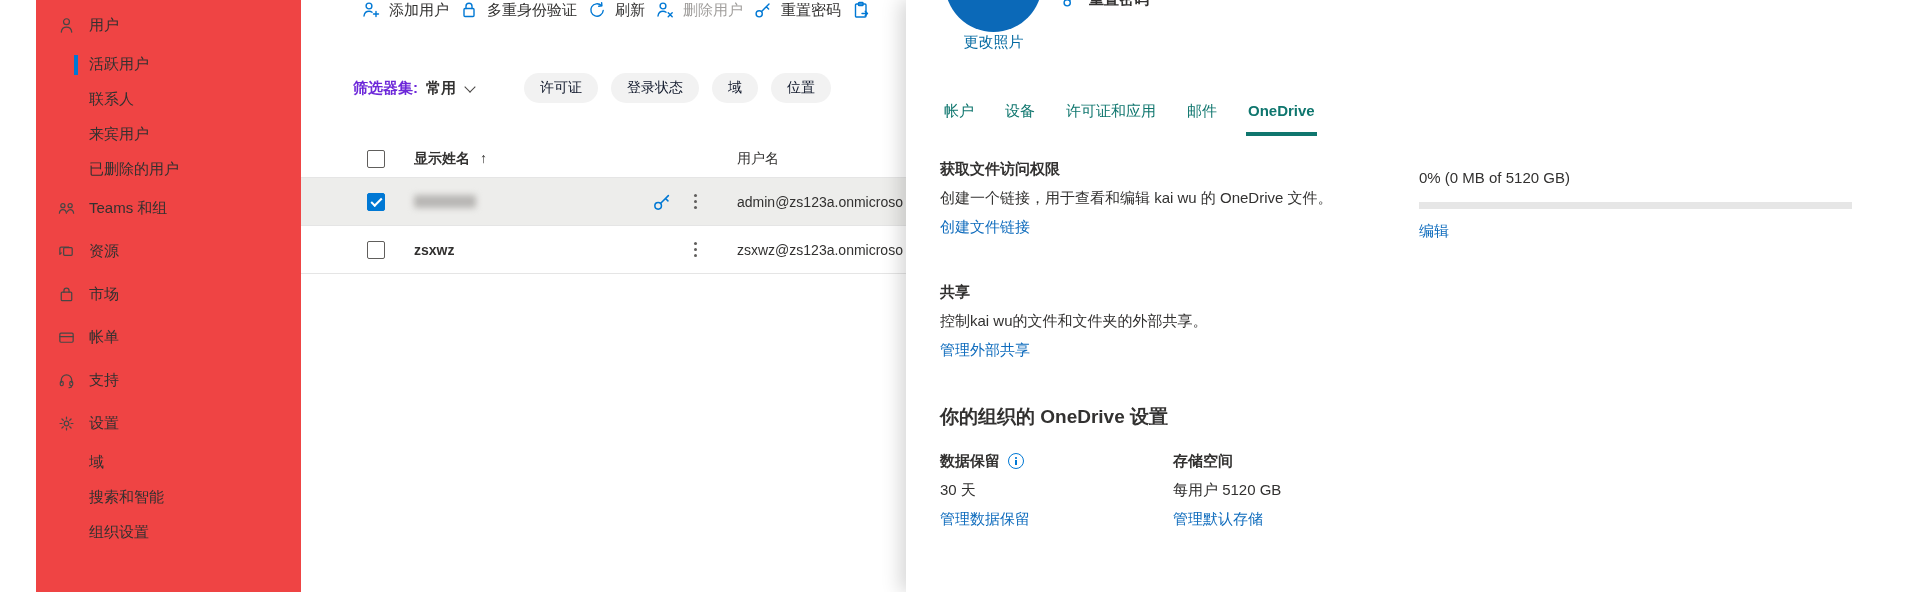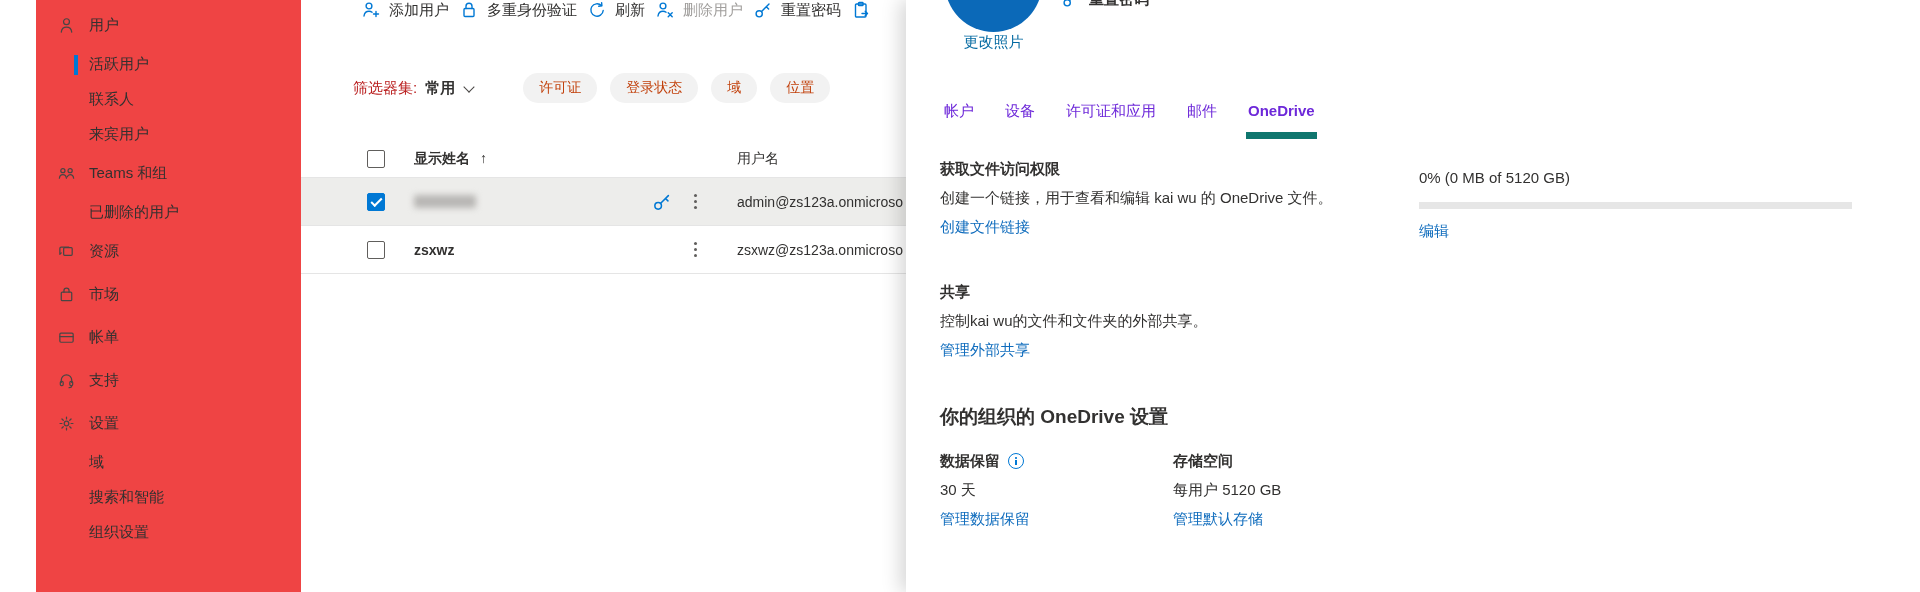--- a/index.html
+++ b/index.html
@@ -29,27 +29,27 @@
   .main { position:absolute; left:301px; top:0; width:619px; height:592px; background:#fff; }
   .toolbar { position:absolute; left:0; top:0; height:36px; display:flex;
     align-items:flex-start; padding-left:60px; gap:10px; white-space:nowrap; }
   .tb-btn { display:flex; align-items:center; gap:8px; font-size:15px; color:#323130; cursor:pointer; }
   .tb-btn svg { width:20px; height:20px; stroke:#0078d4; fill:none; stroke-width:1.4;
     stroke-linecap:round; stroke-linejoin:round; }
   .tb-btn.disabled .tb-label { color:#a19f9d; }
 
   .filter-row { position:absolute; left:52px; top:72px; height:32px; display:flex;
     align-items:center; font-size:15px; }
-  .filter-label { color:#b91c1c; }
+  .filter-label { color:#6d28d9;font-weight:bold; }
   .filter-value { font-weight:700; margin-left:8px; }
   .filter-chev { width:8px; height:8px; border-right:1.5px solid #484644;
     border-bottom:1.5px solid #484644; transform:rotate(45deg); margin:-3px 0 0 10px; }
   .pills { display:flex; gap:13px; margin-left:50px; }
   .pill { background:#f2f2f2; border-radius:16px; padding:6px 16px; font-size:14px;
-    color:#c2410c; cursor:pointer; }
+    color:#0f172a; cursor:pointer; }
 
   .checkbox { width:18px; height:18px; border:1.5px solid #605e5c; border-radius:2px;
     background:#fff; position:relative; cursor:pointer; flex:0 0 18px; }
   .checkbox.checked { background:#0078d4; border-color:#0078d4; }
   .checkbox.checked::after { content:""; position:absolute; left:3px; top:4px;
     width:9px; height:4px; border-left:2px solid #fff; border-bottom:2px solid #fff;
     transform:rotate(-45deg); }
 
   .table { position:absolute; left:0; top:140px; width:619px; }
   .t-header { position:relative; height:38px; display:flex; align-items:center;
@@ -78,22 +78,22 @@
   .avatar { position:absolute; left:39px; top:-65px; width:97px; height:97px;
     border-radius:50%; background:#0b69b8; }
   .change-photo { position:absolute; left:39px; top:33px; width:97px; text-align:center;
     font-size:15px; color:#0369a1; cursor:pointer; }
   .panel-top-action { position:absolute; left:155px; top:-11px; display:flex;
     align-items:center; gap:8px; font-size:15px; font-weight:700; color:#323130; }
   .panel-top-action svg { width:20px; height:20px; stroke:#0078d4; fill:none;
     stroke-width:1.4; stroke-linecap:round; stroke-linejoin:round; }
 
   .tabs { position:absolute; left:36px; top:96px; display:flex; gap:27px; font-size:15px; }
-  .tab { padding:6px 2px 13px 2px; cursor:pointer; color:#6d28d9;text-align:center; }
-  .tab.active { font-weight:700; border-bottom:7px solid #0f766e; }
+  .tab { padding:6px 2px 13px 2px; cursor:pointer; color:#0f766e;text-align:center; }
+  .tab.active { font-weight:700; border-bottom:4px solid #0f766e; }
 
   .sec { position:absolute; font-size:15px; line-height:22px; }
   .sec-title { font-weight:700; display:flex; align-items:center; gap:8px; }
   .sec-desc { margin-top:7px; color:#323130; }
   .sec-link { margin-top:7px; color:#0f6cbd; cursor:pointer; }
   .org-header { position:absolute; left:34px; top:404px; font-size:19px; font-weight:700; }
 
   .progress-track { margin-top:13px; width:433px; height:7px; background:#e6e6e6; }
   .progress-fill { height:7px; background:#0078d4; width:0; }
 
@@ -124,35 +124,35 @@
     <div class="side-item sub selected">
       <span class="sel-bar"></span>
       <span>活跃用户</span>
     </div>
     <div class="side-item sub">
       <span>联系人</span>
     </div>
     <div class="side-item sub">
       <span>来宾用户</span>
     </div>
+    <div class="side-item sub">
+      <span>已删除的用户</span>
+    </div>
+
     <div class="side-item">
       <span class="s-icon">
         <svg viewBox="0 0 20 20">
             <circle cx="6.2" cy="7" r="2.2"></circle>
             <circle cx="13.8" cy="7" r="2.2"></circle>
             <path d="M2.5 15c.3-2.4 1.8-3.8 3.7-3.8S9.6 12.6 9.9 15"></path>
             <path d="M10.8 13.5c.6-1.4 1.7-2.3 3-2.3 1.9 0 3.4 1.4 3.7 3.8"></path>
           </svg>
       </span>
       <span>Teams 和组</span>
       <span class="chev down"></span>
-    </div>
-
-    <div class="side-item sub">
-      <span>已删除的用户</span>
     </div>
 
 
     <div class="side-item">
       <span class="s-icon">
         <svg viewBox="0 0 20 20">
             <rect x="7" y="6" width="9" height="8" rx="1"></rect>
             <path d="M4.5 11.5 3 13V6.8C3 6 3.6 5.4 4.4 5.4h8"></path>
           </svg>
       </span>

